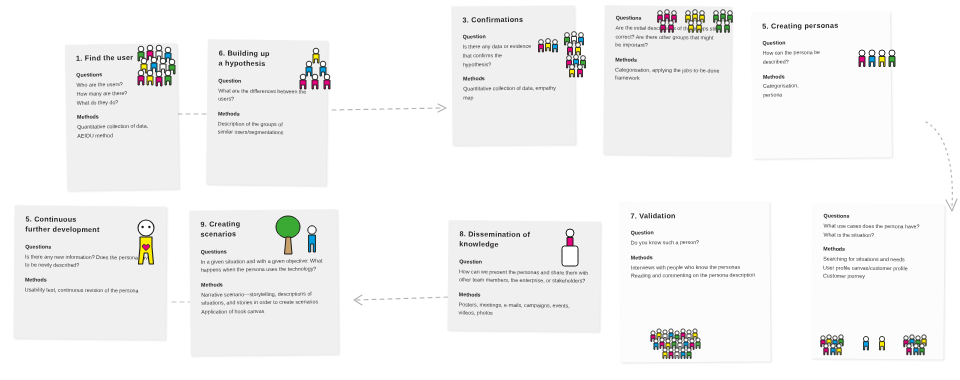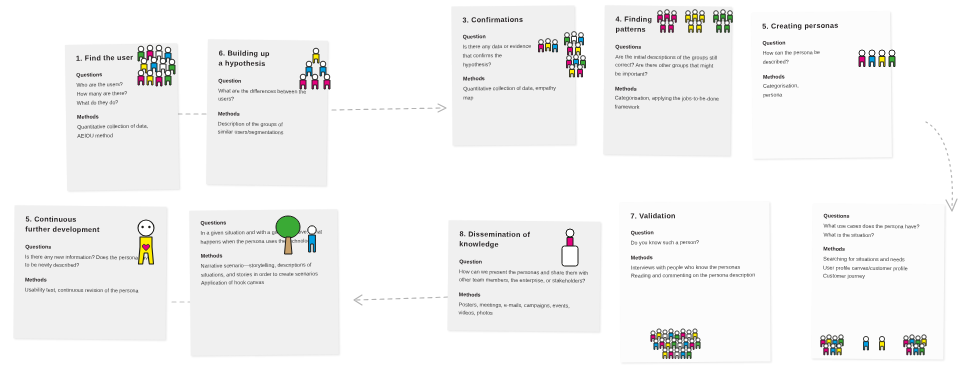--- a/index.html
+++ b/index.html
@@ -282,22 +282,20 @@
           <path d="M33.5 43.5h5V51h-1.2v-3.3h-2.6V51h-1.2z"></path>
         </g>
       <g fill="#e6007e">
           <circle cx="44" cy="41" r="2.4" fill="#fff"></circle>
           <path d="M41.5 43.5h5V51h-1.2v-3.3h-2.6V51h-1.2z"></path>
         </g>
     </g>
   </svg>
 
   <div class="card" id="card4">
-    <div class="card-title">4. Finding
-patterns</div>
     <div class="section">
       <p class="sec-head">Questions</p>
       <p class="sec-body">Are the initial descriptions of the groups still
 correct? Are there other groups that might
 be important?</p>
     </div>
     <div class="section">
       <p class="sec-head">Methods</p>
       <p class="sec-body">Categorisation, applying the jobs-to-be-done
 framework</p>
@@ -607,20 +605,22 @@
   </div>
   <svg class="art" style="left:553px; top:226px;" width="34" height="44" viewBox="0 0 34 44">
     <g stroke="#1d1d1b" stroke-width="1" stroke-linejoin="round" fill="none">
       <circle cx="17" cy="7" r="4" fill="#fff"></circle>
       <path d="M14 11.5h6v10h-6z" fill="#e6007e"></path>
       <rect x="9" y="20" width="16" height="20" rx="2.5" fill="#fff"></rect>
     </g>
   </svg>
 
   <div class="card" id="card9">
+    <div class="card-title">9. Creating
+scenarios</div>
     <div class="section">
       <p class="sec-head">Questions</p>
       <p class="sec-body">In a given situation and with a given objective: What
 happens when the persona uses the technology?</p>
     </div>
     <div class="section">
       <p class="sec-head">Methods</p>
       <p class="sec-body">Narrative scenario—storytelling, descriptions of
 situations, and stories in order to create scenarios
 Application of hook canvas</p>

